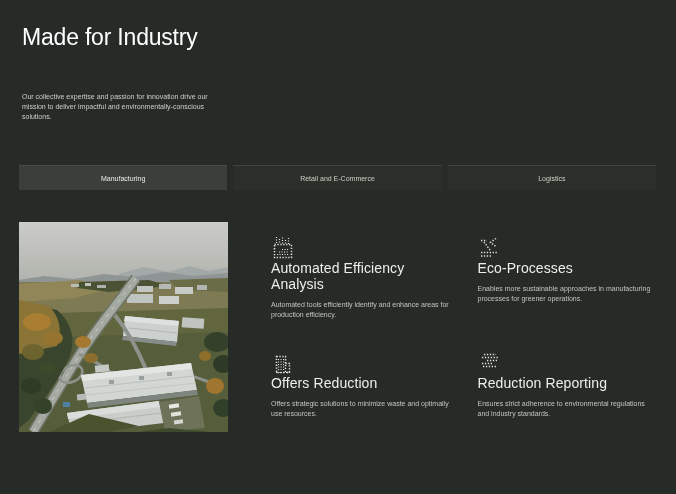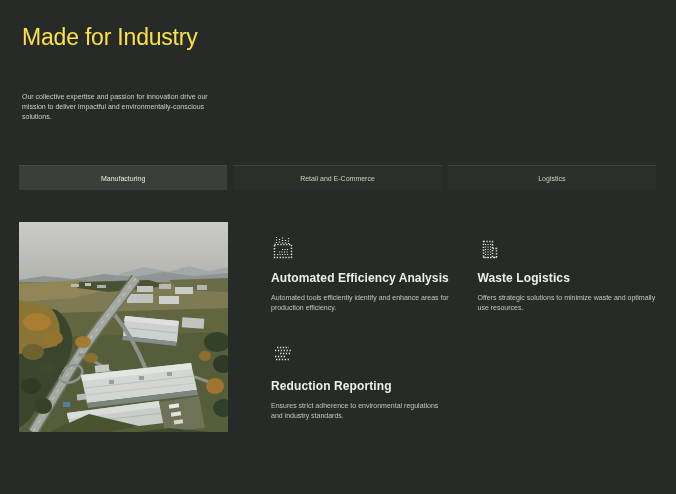--- a/index.html
+++ b/index.html
@@ -8,21 +8,21 @@
     background:#272b27;
     font-family:"Liberation Sans", sans-serif;
     color:#e8eae2;
     overflow:hidden;
   }
   .page { width:676px; height:494px; position:relative; }
 
   .page-title {
     position:absolute; left:22px; top:24px;
     font-size:23px; font-weight:500; letter-spacing:-0.2px;
-    color:#fde047;
+    color:#ffffff;
   }
   .page-subtitle {
     position:absolute; left:22px; top:92px; width:206px;
     font-size:7px; line-height:10px; color:#ccd0c7;
   }
 
   .tabs {
     position:absolute; left:19px; top:165px; right:20px;
     display:flex; gap:6px; height:25px;
   }
@@ -45,21 +45,21 @@
     display:block; background:#3a3f38;
   }
   .features {
     flex:1; margin-left:43px; padding-top:14px;
     display:grid; grid-template-columns:1fr 1fr;
     column-gap:28px; row-gap:31px;
     align-content:start;
   }
   .feature-icon { width:24px; height:24px; display:block; }
   .feature-title {
-    margin-top:11px; font-size:12px; font-weight:700;
+    margin-top:0; font-size:14px; font-weight:400;
     color:#edefe8; letter-spacing:0.1px;
   }
   .feature-desc {
     margin-top:8px; font-size:7px; line-height:10px; color:#c3c6be;
     max-width:178px;
   }
   .dotted { stroke:#e3e6dd; fill:none; stroke-width:1.5; stroke-dasharray:1.3 1.6; }
   .dotted-fine { stroke:#e3e6dd; fill:none; stroke-width:1.2; stroke-dasharray:1.1 1.4; }
 </style>
 </head>
@@ -183,35 +183,48 @@
           <g class="dotted-fine">
             <line x1="6" y1="18.5" x2="18" y2="18.5"></line>
             <line x1="8" y1="16" x2="18" y2="16"></line>
             <line x1="11" y1="13.5" x2="18" y2="13.5"></line>
           </g>
         </svg>
         <div class="feature-title">Automated Efficiency Analysis</div>
         <div class="feature-desc">Automated tools efficiently identify and enhance areas for production efficiency.</div>
       </div>
 
+      <div class="feature">
+        <svg class="feature-icon" viewBox="0 0 24 24" aria-hidden="true">
+          <g class="dotted">
+            <line x1="3" y1="4.5" x2="9" y2="4.5"></line>
+            <polyline points="18,2.5 12.5,6.5 18,10.5"></polyline>
+            <line x1="6" y1="6" x2="12" y2="14"></line>
+            <line x1="3" y1="16.5" x2="20" y2="16.5"></line>
+            <line x1="3" y1="20" x2="13" y2="20"></line>
+          </g>
+        </svg>
+        <div class="feature-title">Eco-Processes</div>
+        <div class="feature-desc">Enables more sustainable approaches in manufacturing processes for greener operations.</div>
+      </div>
 
       <div class="feature">
         <svg class="feature-icon" viewBox="0 0 24 24" aria-hidden="true">
           <rect class="dotted" x="5.5" y="5.5" width="9" height="16"></rect>
           <g class="dotted-fine">
             <line x1="7" y1="8.5" x2="13" y2="8.5"></line>
             <line x1="7" y1="11" x2="13" y2="11"></line>
             <line x1="7" y1="13.5" x2="13" y2="13.5"></line>
             <line x1="7" y1="16" x2="13" y2="16"></line>
             <line x1="7" y1="18.5" x2="13" y2="18.5"></line>
           </g>
           <polyline class="dotted" points="14.5,12.5 18.5,12.5 18.5,21.5 14.5,21.5"></polyline>
           <line class="dotted-fine" x1="5" y1="21.5" x2="19" y2="21.5"></line>
         </svg>
-        <div class="feature-title">Waste Logistics</div>
+        <div class="feature-title">Offers Reduction</div>
         <div class="feature-desc">Offers strategic solutions to minimize waste and optimally use resources.</div>
       </div>
 
       <div class="feature">
         <svg class="feature-icon" viewBox="0 0 24 24" aria-hidden="true">
           <g class="dotted">
             <line x1="6" y1="3.5" x2="18" y2="3.5"></line>
             <line x1="4" y1="6.5" x2="20" y2="6.5"></line>
             <line x1="9" y1="9.5" x2="19" y2="9.5"></line>
             <line x1="4" y1="12.5" x2="15" y2="12.5"></line>

